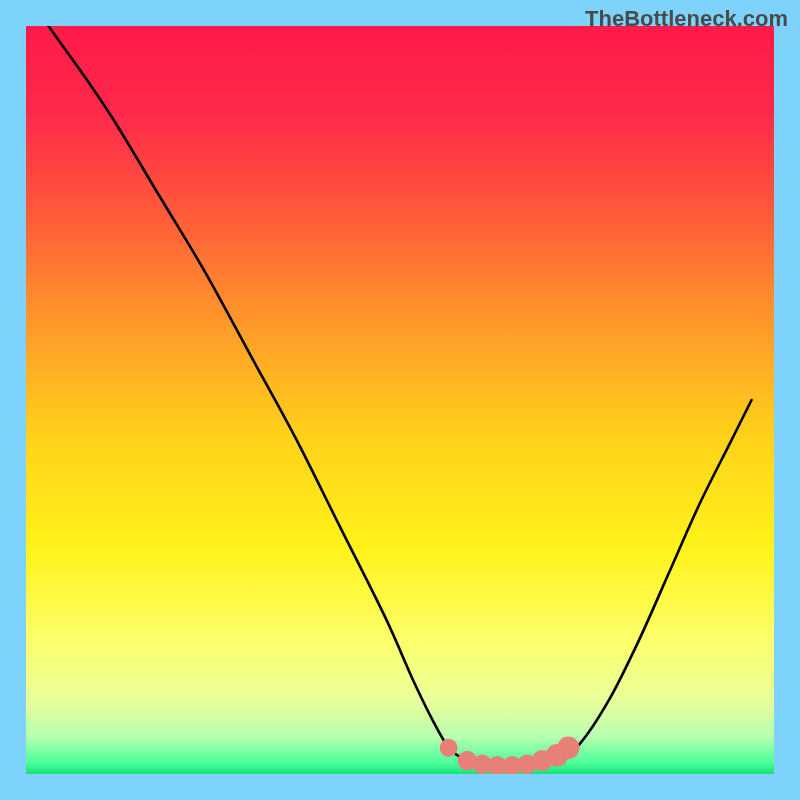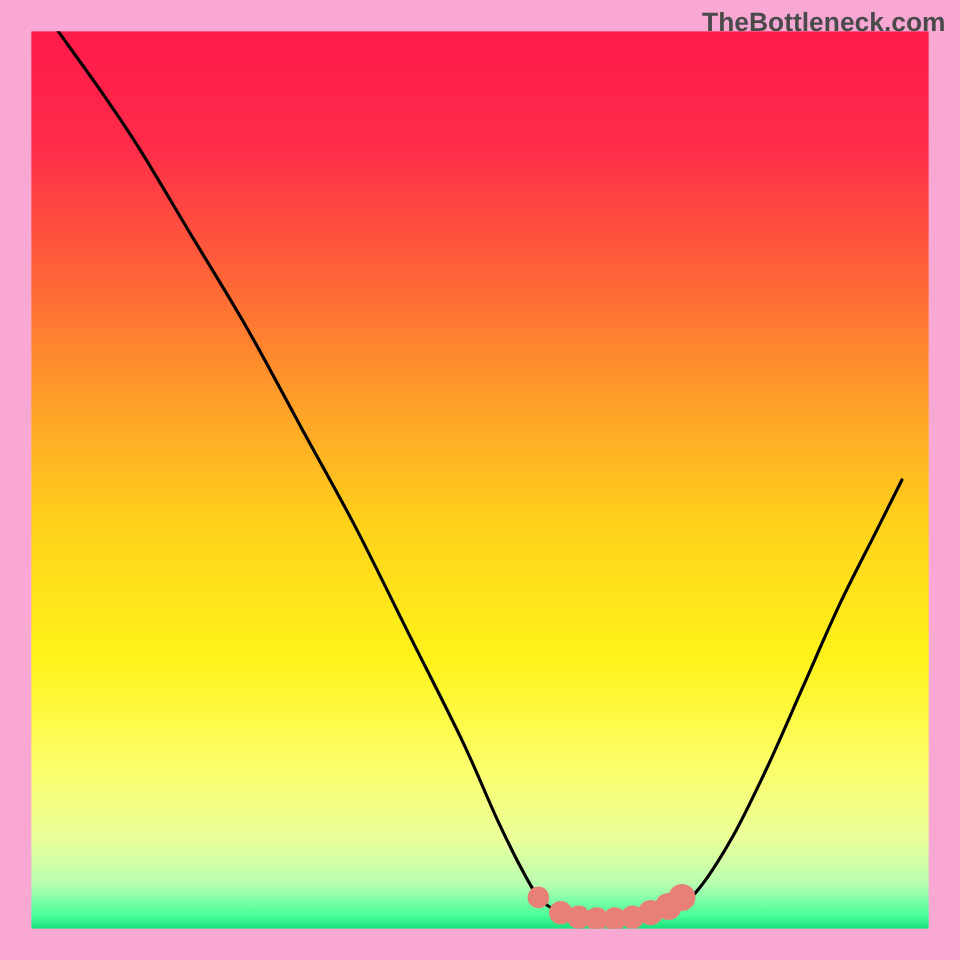--- a/index.html
+++ b/index.html
@@ -1,21 +1,21 @@
 <!DOCTYPE html>
 <html><head>
 <meta charset="utf-8">
 <style>
   * { margin: 0; padding: 0; box-sizing: border-box; }
   html, body { width: 800px; height: 800px; background: #000; overflow: hidden; }
   .container {
     width: 800px;
     height: 800px;
     position: relative;
-    background: #f9a8d4;
+    background: #7dd3fc;
   }
   .watermark {
     position: absolute;
     top: 6px;
     right: 12px;
     color: #4a4a4a;
     font-family: Arial, sans-serif;
     font-size: 22px;
     font-weight: bold;
     z-index: 10;

